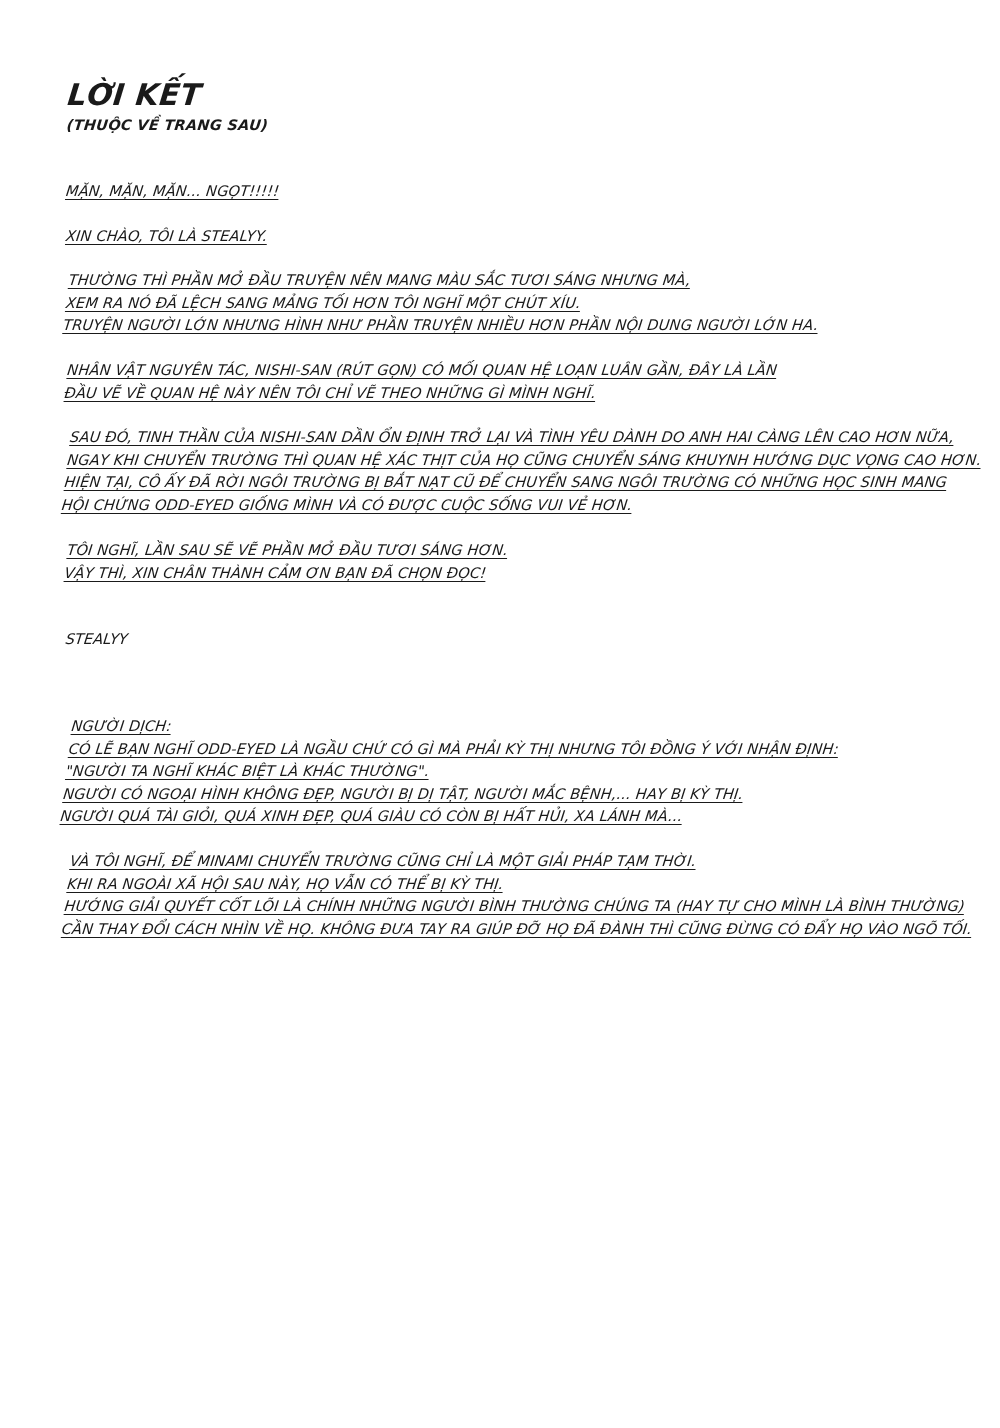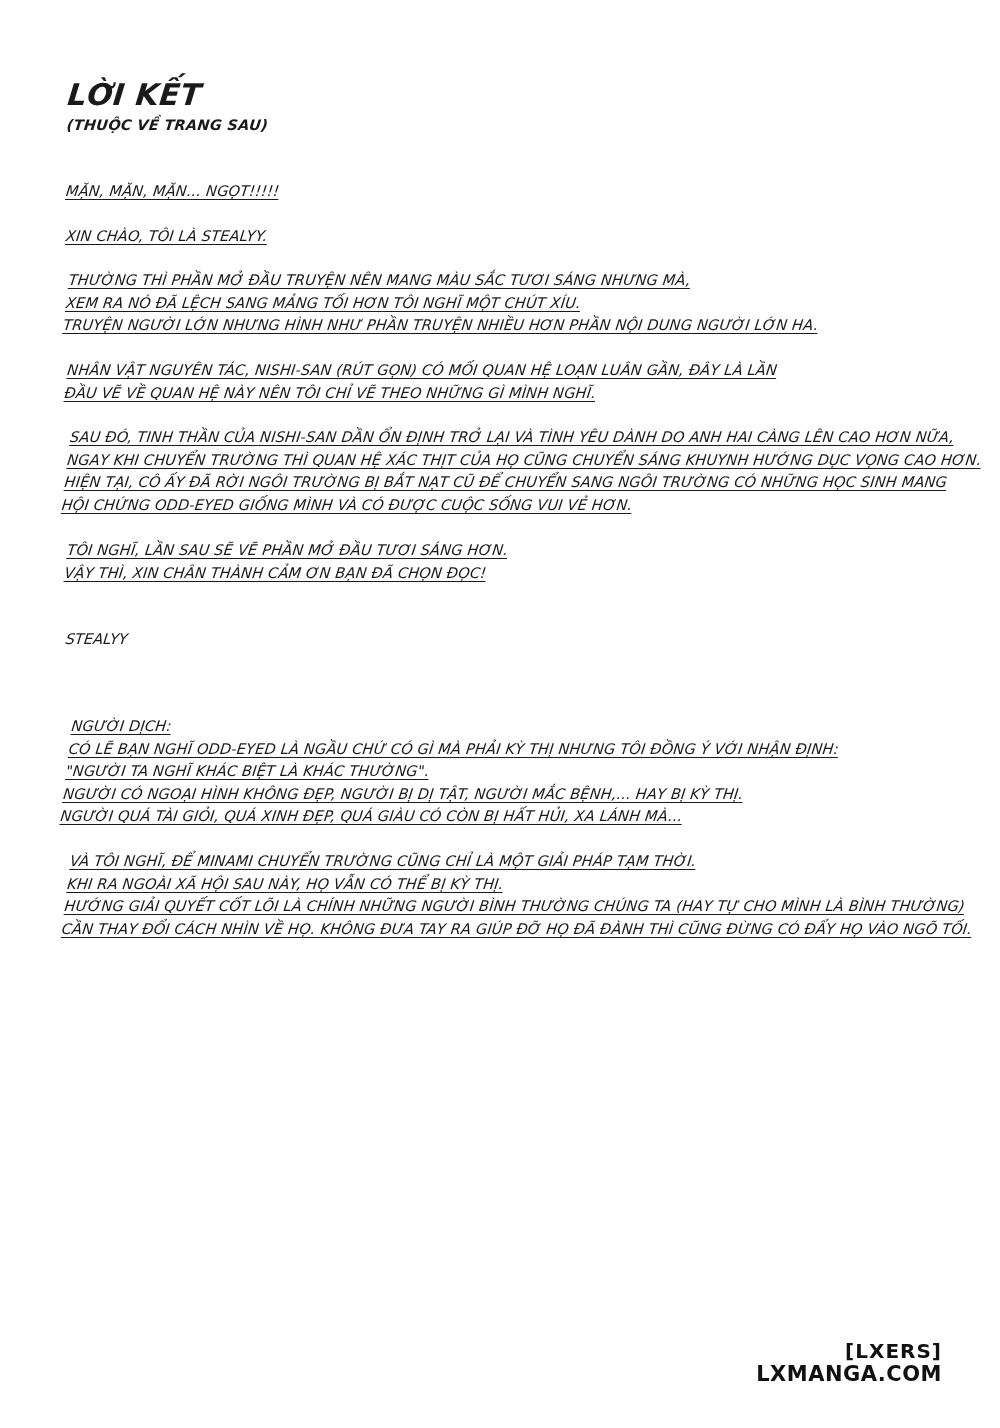--- a/index.html
+++ b/index.html
@@ -161,18 +161,14 @@
       <p class="para">
         <span class="line u">VÀ TÔI NGHĨ, ĐỂ MINAMI CHUYỂN TRƯỜNG CŨNG CHỈ LÀ MỘT GIẢI PHÁP TẠM THỜI.</span>
         <span class="line u">KHI RA NGOÀI XÃ HỘI SAU NÀY, HỌ VẪN CÓ THỂ BỊ KỲ THỊ.</span>
         <span class="line u">HƯỚNG GIẢI QUYẾT CỐT LÕI LÀ CHÍNH NHỮNG NGƯỜI BÌNH THƯỜNG CHÚNG TA (HAY TỰ CHO MÌNH LÀ BÌNH THƯỜNG)</span>
         <span class="line u">CẦN THAY ĐỔI CÁCH NHÌN VỀ HỌ. KHÔNG ĐƯA TAY RA GIÚP ĐỠ HỌ ĐÃ ĐÀNH THÌ CŨNG ĐỪNG CÓ ĐẨY HỌ VÀO NGÕ TỐI.</span>
       </p>
 
     </div>
   </div>
 
-  <div class="watermark">
-    <div class="wm-top">[LXERS]</div>
-    <div class="wm-bottom">LXMANGA.COM</div>
-  </div>
 
 </div>
 
 </body></html>

